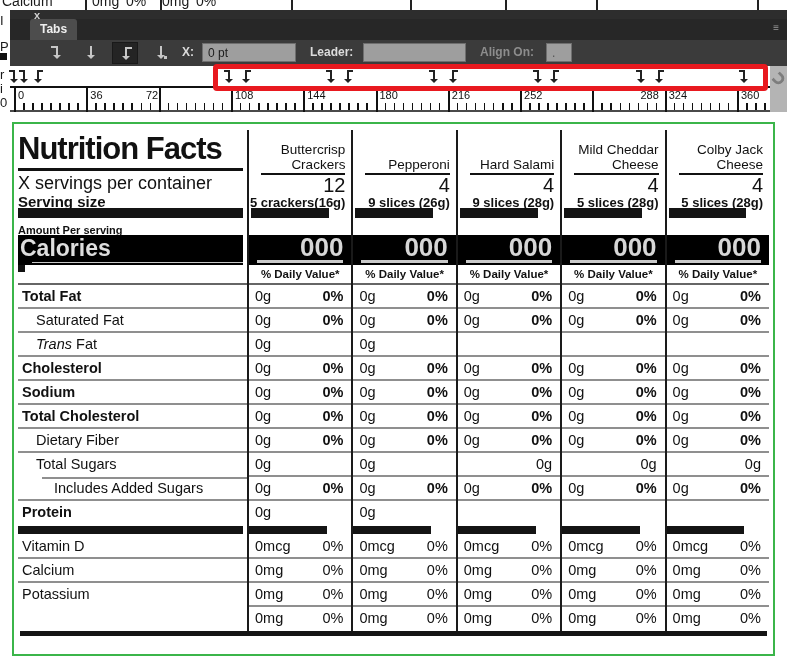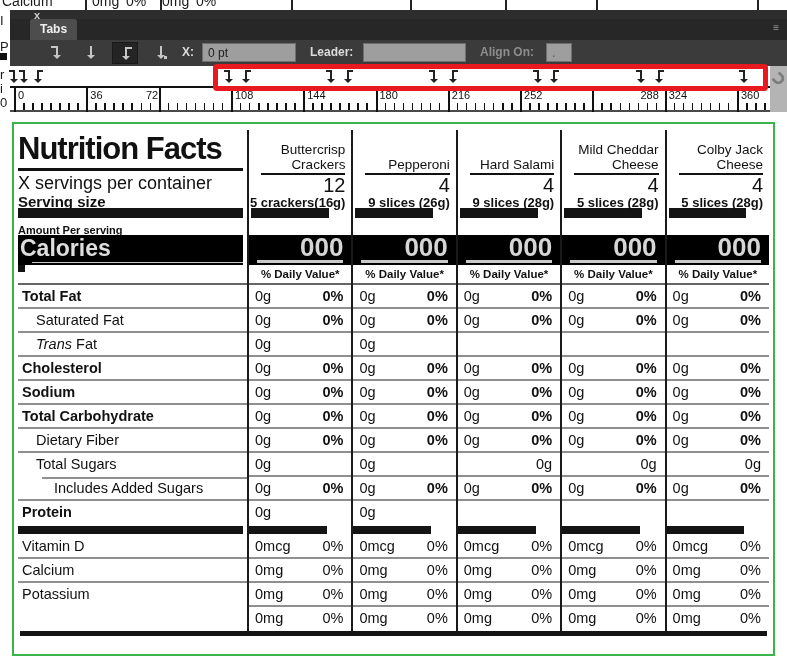--- a/index.html
+++ b/index.html
@@ -382,21 +382,21 @@
         <div class="cell">
           <span style="padding-left: 18px;"><i>Trans</i> Fat</span>
         </div>
         <div class="cell">
           <span style="padding-left: 4px; font-weight: bold;">Cholesterol</span>
         </div>
         <div class="cell">
           <span style="padding-left: 4px; font-weight: bold;">Sodium</span>
         </div>
         <div class="cell">
-          <span style="padding-left: 4px; font-weight: bold;">Total Carbohydrate</span>
+          <span style="padding-left: 4px; font-weight: bold;">Total Cholesterol</span>
         </div>
         <div class="cell">
           <span style="padding-left: 18px;">Dietary Fiber</span>
         </div>
         <div class="cell" style="border-bottom: none;">
           <span style="padding-left: 18px;">Total Sugars</span>
           <div class="insetline"></div>
         </div>
         <div class="cell">
           <span style="padding-left: 36px;">Includes Added Sugars</span>

